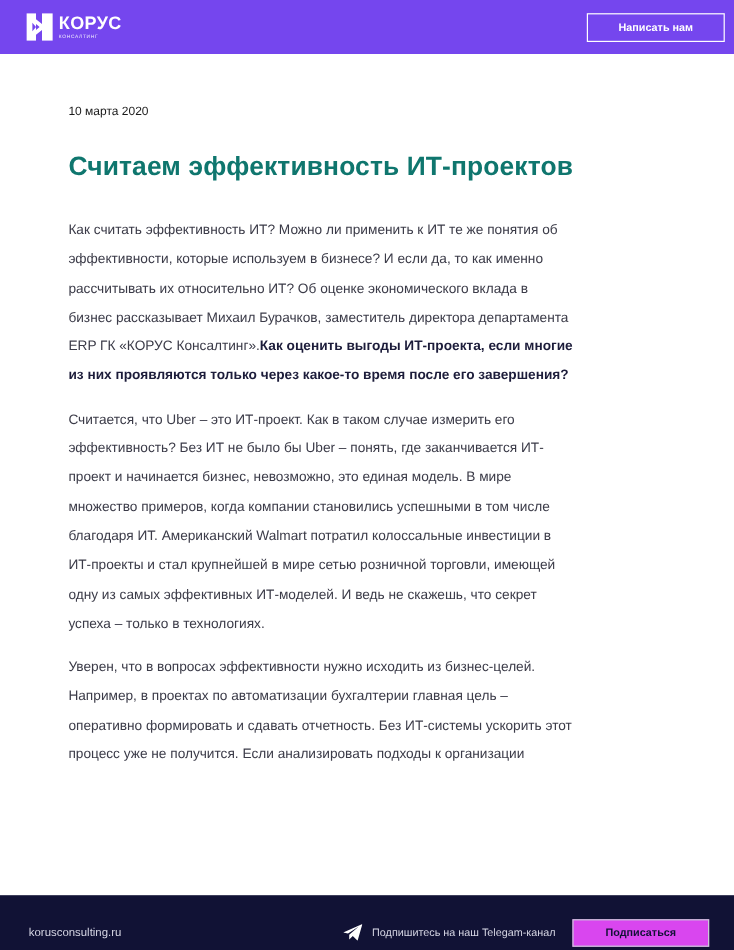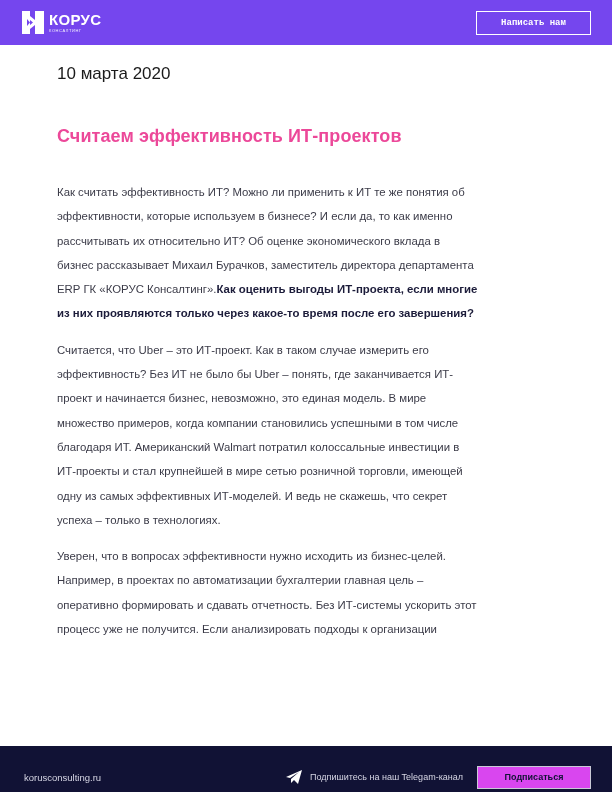--- a/index.html
+++ b/index.html
@@ -3,42 +3,42 @@
   <meta charset="utf-8">
   <style>
     * { box-sizing: border-box; margin: 0; padding: 0; }
     html, body { width: 612px; height: 792px; background: #ffffff; overflow: hidden; }
     body { font-family: "Liberation Sans", "DejaVu Sans", sans-serif; position: relative; color: #3a3a4a; }
 
     .header {
       position: absolute; left: 0; top: 0; width: 612px; height: 45px;
       background: #7546ee;
       display: flex; align-items: center; justify-content: space-between;
-      padding: 0 21px 0 22px;
+      padding: 0 8px 0 22px;
     }
     .logo { display: flex; align-items: center; gap: 5px; }
     .logo-mark { width: 22px; height: 23px; position: relative; }
     .logo-mark svg { display: block; }
     .logo-text { display: flex; flex-direction: column; line-height: 1; }
     .logo-word { color: #fff; font-weight: 700; font-size: 15px; letter-spacing: 0.3px; }
     .logo-sub { color: #fff; font-size: 4px; letter-spacing: 0.6px; margin-top: 2px; opacity: 0.9; }
 
     .contact-button {
       width: 115px; height: 24px;
       border: 1px solid #ffffff; background: transparent;
       color: #ffffff; font-size: 9px; font-weight: 700;
       display: flex; align-items: center; justify-content: center;
-      font-family: Liberation Mono, monospace;
+      font-family: Liberation Sans, sans-serif;
     }
 
     .content { position: absolute; left: 57px; top: 0; width: 500px; }
-    .date { position: absolute; top: 64px; left: 0; font-size: 17px; color: #1a1a1a; white-space: nowrap; }
+    .date { position: absolute; top: 88px; left: 0; font-size: 10px; color: #1a1a1a; white-space: nowrap; }
     .title {
       position: absolute; top: 126px; left: 0; width: 520px;
-      font-size: 18px; font-weight: 700; color: #ec4899; white-space: nowrap; letter-spacing: 0.1px;
+      font-size: 22px; font-weight: 700; color: #0f766e; white-space: nowrap; letter-spacing: 0.1px;
     }
     .article { position: absolute; top: 180px; left: 0; width: 500px; }
     .para {
       font-size: 11.4px; line-height: 24.3px; color: #3b3b48; margin-bottom: 12px;
     }
     .para .line { display: block; white-space: nowrap; }
     .para .bold { font-weight: 700; color: #1c1c3a; }
 
     .footer {
       position: absolute; left: 0; top: 746px; width: 612px; height: 46px;

